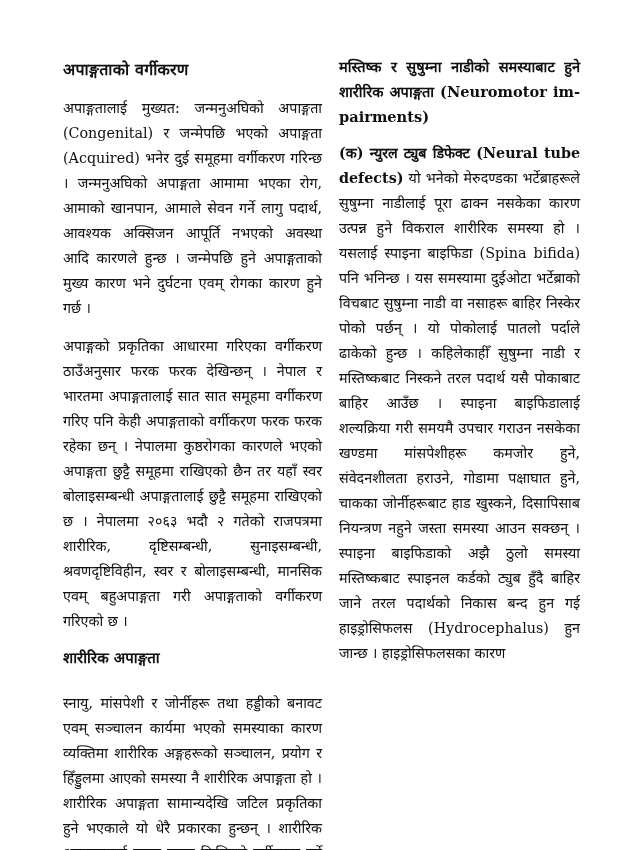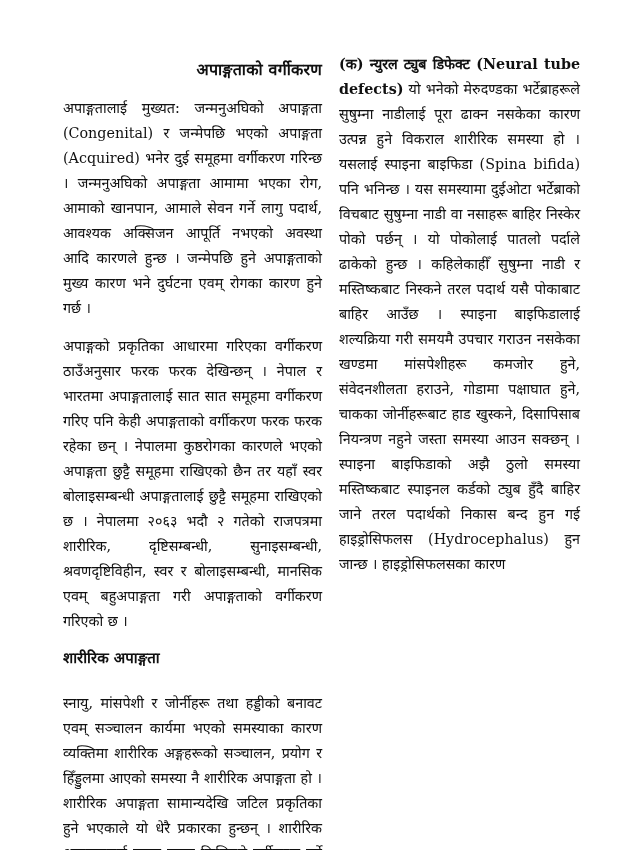--- a/index.html
+++ b/index.html
@@ -27,21 +27,20 @@
     gap: 17px;
   }
   .col-left  { width: 259px; flex: 0 0 259px; }
   .col-right { flex: 1; min-width: 0; }
 
   .doc-title {
     font-size: 16px;
     font-weight: bold;
     margin: 6px 0 16px 0;
     letter-spacing: 0.2px;
-    text-align: right;
   }
   p.body-para {
     margin: 0 0 13px 0;
     font-size: 14.3px;
     line-height: 25px;
     text-align: justify;
     text-justify: inter-word;
   }
   .section-heading {
     font-size: 15px;
@@ -110,20 +109,21 @@
 
       <p class="body-para">अपाङ्गको प्रकृतिका आधारमा गरिएका वर्गीकरण ठाउँअनुसार फरक फरक देखिन्छन् । नेपाल र भारतमा अपाङ्गतालाई सात सात समूहमा वर्गीकरण गरिए पनि केही अपाङ्गताको वर्गीकरण फरक फरक रहेका छन् । नेपालमा कुष्ठरोगका कारणले भएको अपाङ्गता छुट्टै समूहमा राखिएको छैन तर यहाँ स्वर बोलाइसम्बन्धी अपाङ्गतालाई छुट्टै समूहमा राखिएको छ । नेपालमा २०६३ भदौ २ गतेको राजपत्रमा शारीरिक, दृष्टिसम्बन्धी, सुनाइसम्बन्धी, श्रवणदृष्टिविहीन, स्वर र बोलाइसम्बन्धी, मानसिक एवम् बहुअपाङ्गता गरी अपाङ्गताको वर्गीकरण गरिएको छ ।</p>
 
       <div class="section-heading">शारीरिक अपाङ्गता</div>
 
       <p class="body-para indented">स्नायु, मांसपेशी र जोर्नीहरू तथा हड्डीको बनावट एवम् सञ्चालन कार्यमा भएको समस्याका कारण व्यक्तिमा शारीरिक अङ्गहरूको सञ्चालन, प्रयोग र हिँड्डुलमा आएको समस्या नै शारीरिक अपाङ्गता हो । शारीरिक अपाङ्गता सामान्यदेखि जटिल प्रकृतिका हुने भएकाले यो धेरै प्रकारका हुन्छन् । शारीरिक अपाङ्गतालाई फरक फरक किसिमले वर्गीकरण गर्ने गरिएको छ । सामान्य पहिचानका</p>
     </div>
 
     <div class="col-right">
 
+      <div class="sub-heading">मस्तिष्क र सुषुम्ना नाडीको समस्याबाट हुने शारीरिक अपाङ्गता (Neuromotor im-pairments)</div>
 
 
       <p class="body-para"><span class="lead-bold">(क) न्युरल ट्युब डिफेक्ट (Neural tube defects)</span><span> यो भनेको मेरुदण्डका भर्टेब्राहरूले सुषुम्ना नाडीलाई पूरा ढाक्न नसकेका कारण उत्पन्न हुने विकराल शारीरिक समस्या हो । यसलाई स्पाइना बाइफिडा (Spina bifida) पनि भनिन्छ । यस समस्यामा दुईओटा भर्टेब्राको विचबाट सुषुम्ना नाडी वा नसाहरू बाहिर निस्केर पोको पर्छन् । यो पोकोलाई पातलो पर्दाले ढाकेको हुन्छ । कहिलेकाहीँ सुषुम्ना नाडी र मस्तिष्कबाट निस्कने तरल पदार्थ यसै पोकाबाट बाहिर आउँछ । स्पाइना बाइफिडालाई शल्यक्रिया गरी समयमै उपचार गराउन नसकेका खण्डमा मांसपेशीहरू कमजोर हुने, संवेदनशीलता हराउने, गोडामा पक्षाघात हुने, चाकका जोर्नीहरूबाट हाड खुस्कने, दिसापिसाब नियन्त्रण नहुने जस्ता समस्या आउन सक्छन् । स्पाइना बाइफिडाको अझै ठुलो समस्या मस्तिष्कबाट स्पाइनल कर्डको ट्युब हुँदै बाहिर जाने तरल पदार्थको निकास बन्द हुन गई हाइड्रोसिफलस (Hydrocephalus) हुन जान्छ । हाइड्रोसिफलसका कारण</span></p>
     </div>
 
   </div>
 
 </div>
 
 </body></html>

